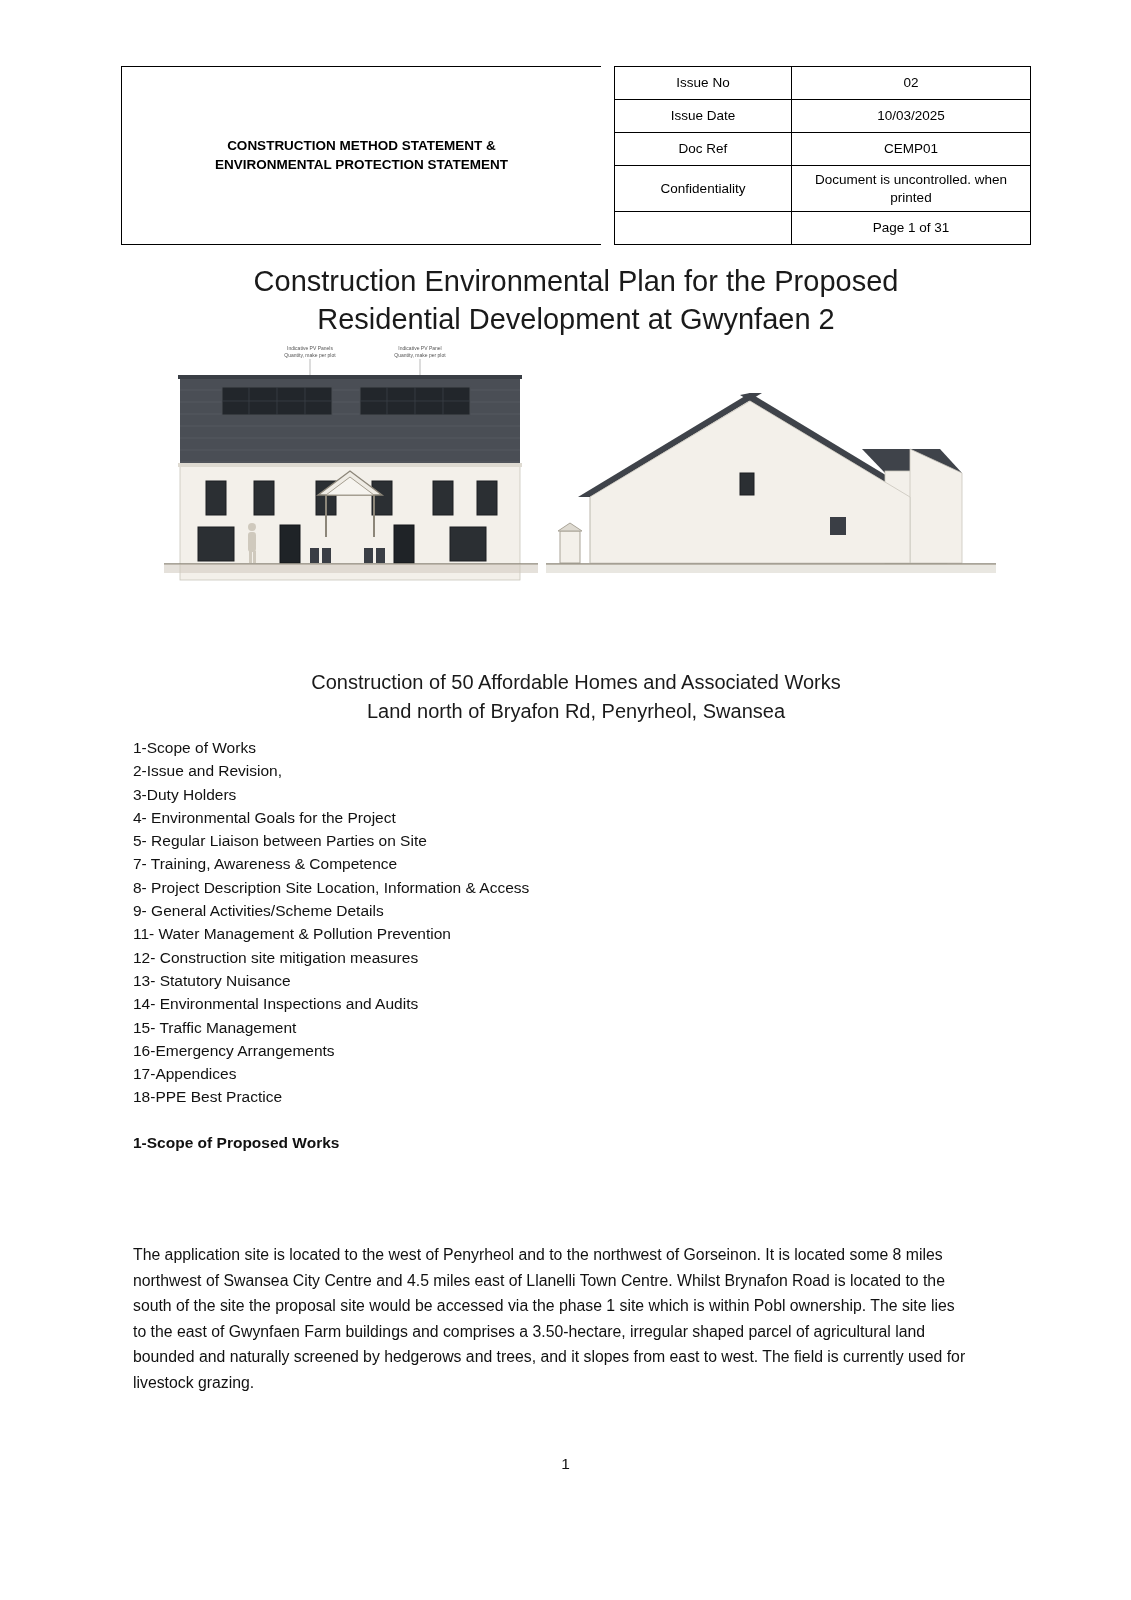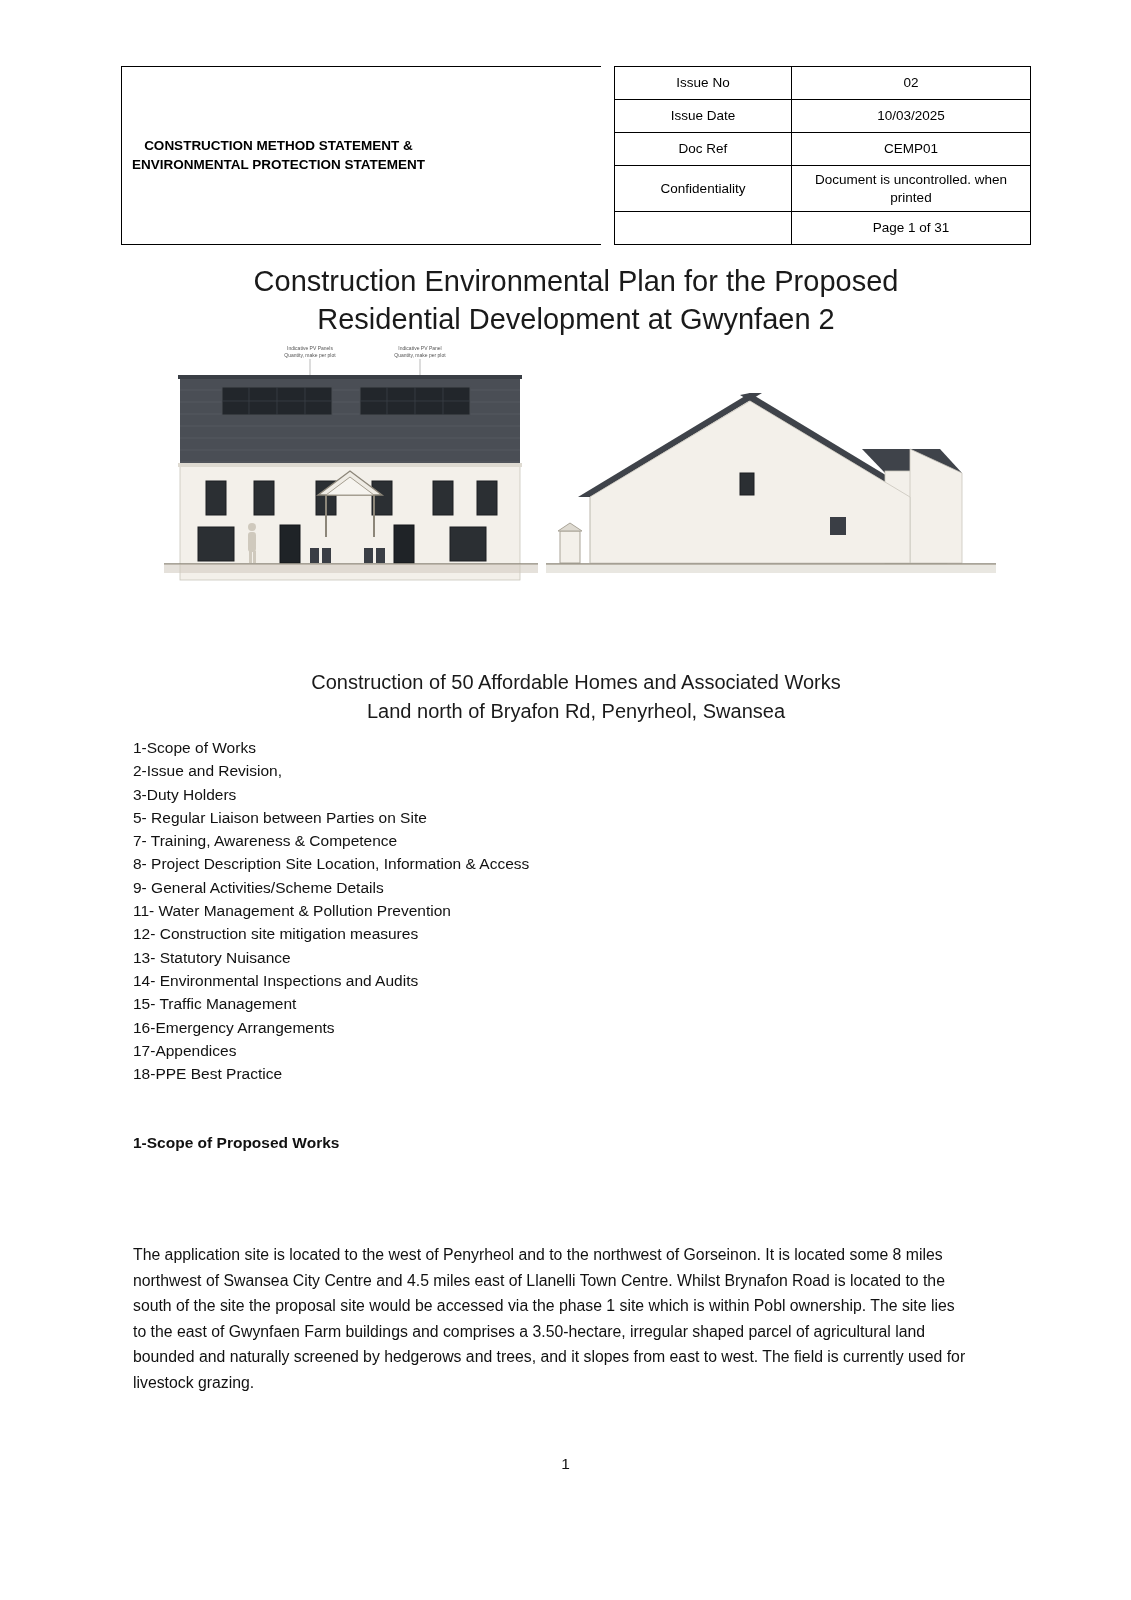--- a/index.html
+++ b/index.html
@@ -33,20 +33,21 @@
     display: flex;
     align-items: stretch;
   }
   .header-title-cell {
     width: 512px;
     border: 1px solid #000;
     border-right: none;
     box-sizing: border-box;
     display: flex;
     align-items: center;
+    justify-content: center;
     text-align: center;
     padding: 6px 10px;
   }
   .header-title-cell .t-line {
     font-weight: bold;
     font-size: 13.5px;
     line-height: 1.35;
   }
   .header-table {
     border-collapse: collapse;
@@ -304,20 +305,21 @@
 
   <div class="subtitle">
     <div>Construction of 50 Affordable Homes and Associated Works</div>
     <div>Land north of Bryafon Rd, Penyrheol, Swansea</div>
   </div>
 
   <div class="contents">
     <div>1-Scope of Works</div>
     <div>2-Issue and Revision,</div>
     <div>3-Duty Holders</div>
+    <div>4- Environmental Goals for the Project</div>
     <div>5- Regular Liaison between Parties on Site</div>
     <div>7- Training, Awareness &amp; Competence</div>
     <div>8- Project Description Site Location, Information &amp; Access</div>
     <div>9- General Activities/Scheme Details</div>
     <div>11- Water Management &amp; Pollution Prevention</div>
     <div>12- Construction site mitigation measures</div>
     <div>13- Statutory Nuisance</div>
     <div>14- Environmental Inspections and Audits</div>
     <div>15- Traffic Management</div>
     <div>16-Emergency Arrangements</div>

